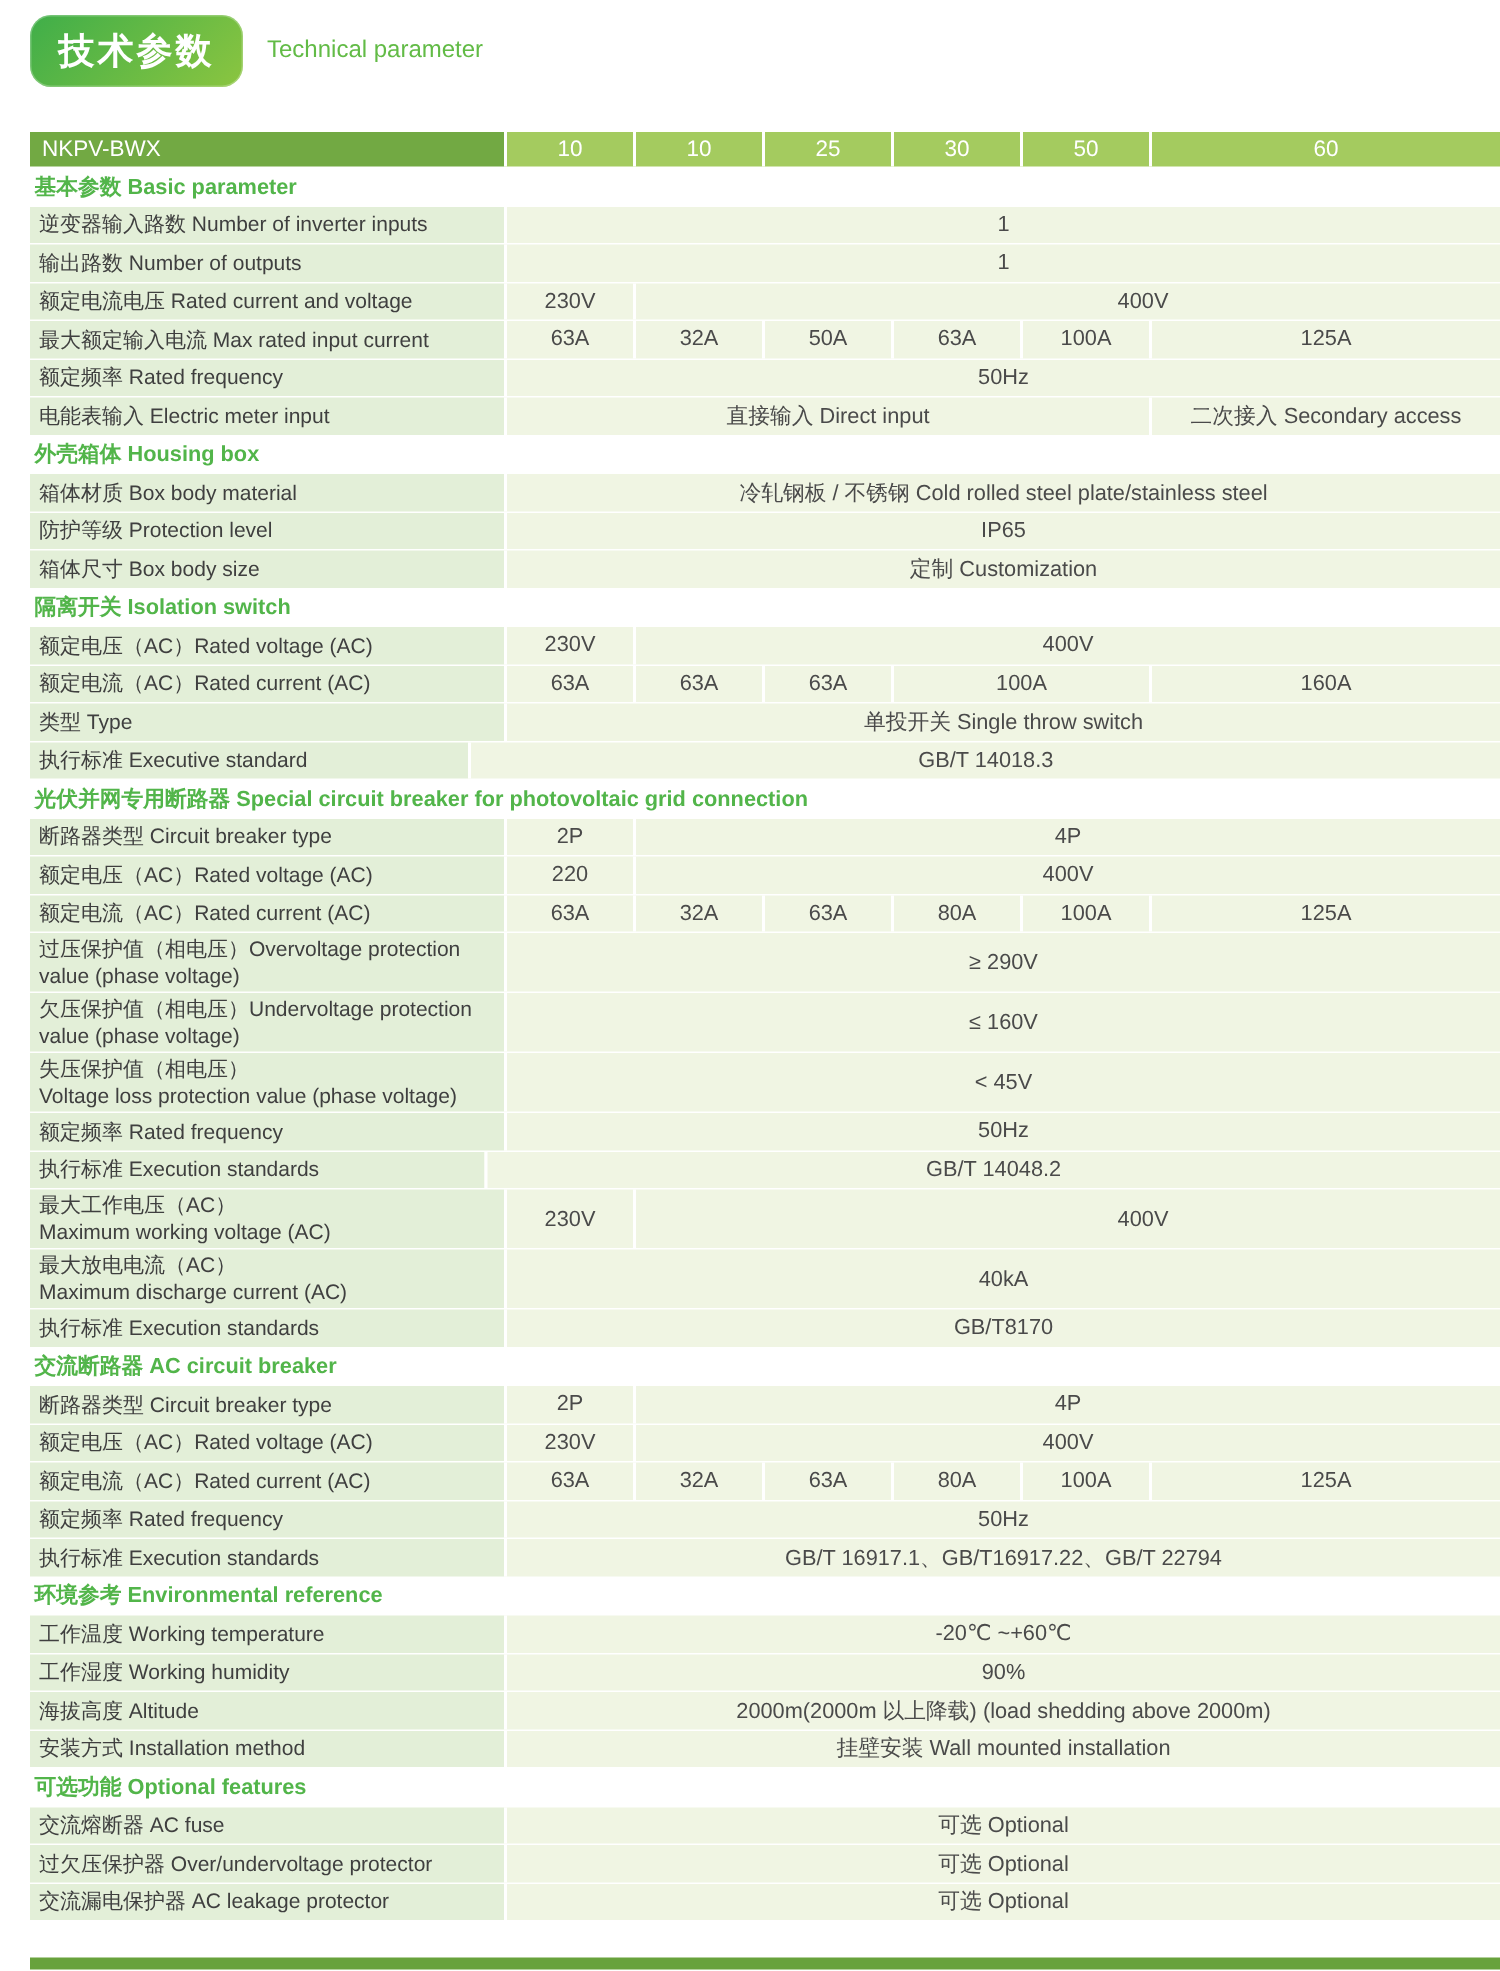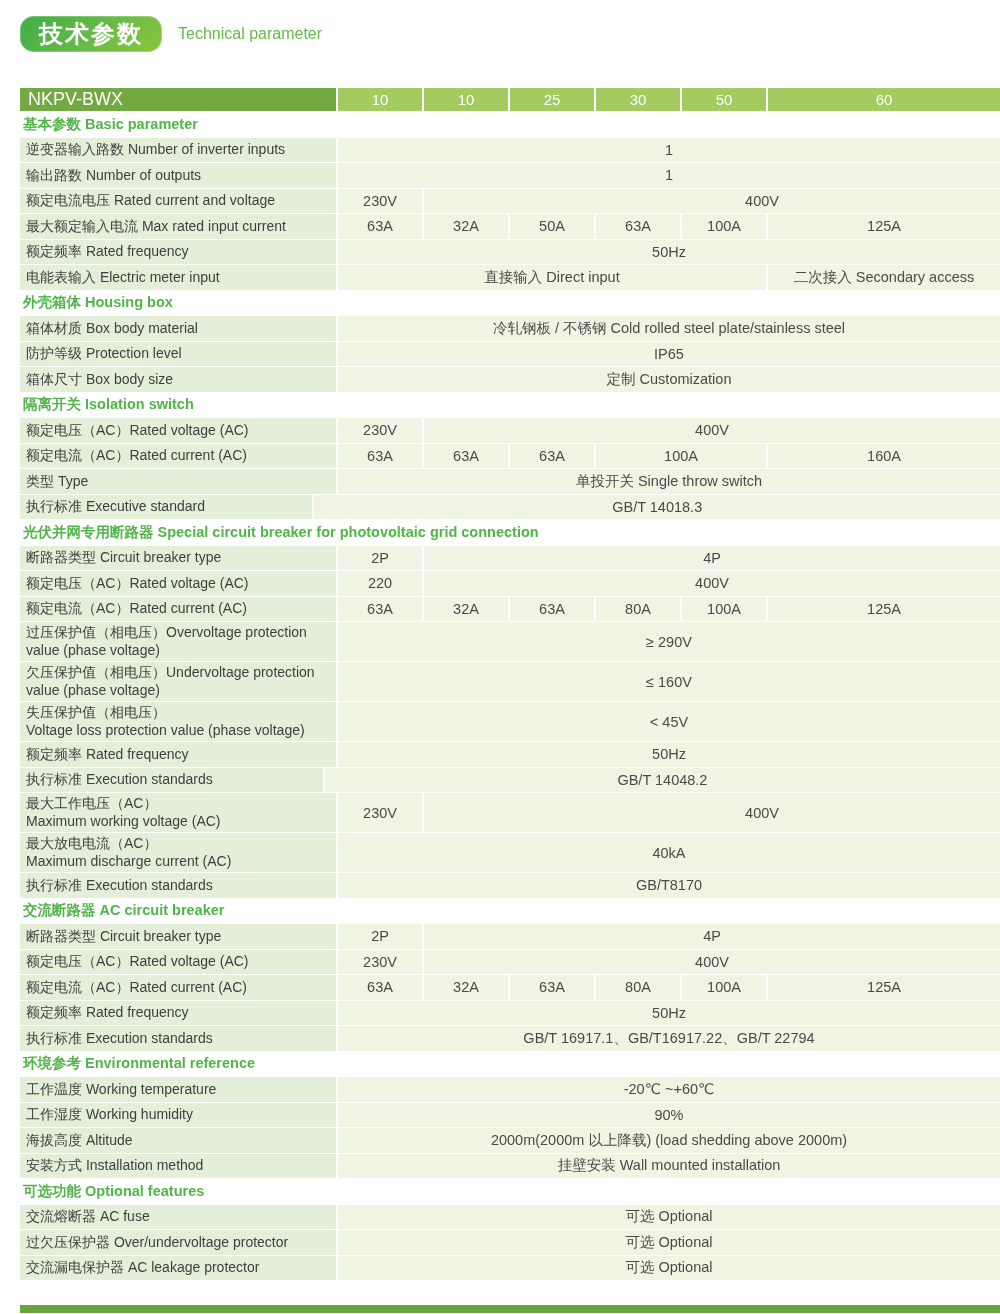--- a/index.html
+++ b/index.html
@@ -14,34 +14,34 @@
     --footer-bar:#68a23c;
   }
   *{margin:0;padding:0;box-sizing:border-box;}
   html,body{width:1000px;background:#ffffff;font-family:"Liberation Sans","DejaVu Sans",sans-serif;}
   .page{position:relative;width:1000px;height:1314px;background:#fff;overflow:hidden;}
 
   
   .title-wrap{position:absolute;left:20px;top:13px;height:42px;display:flex;align-items:center;}
   .badge{
     display:flex;align-items:center;justify-content:center;
-    min-width:142px;height:36px;padding:0 18px;
+    min-width:142px;height:48px;padding:0 18px;
     background:linear-gradient(135deg,var(--badge-g1),var(--badge-g2));
     border-radius:14px 14px 14px 14px;
     box-shadow:inset 0 0 0 1px rgba(255,255,255,.25);
     color:#fff;font-size:24px;font-weight:bold;letter-spacing:2px;
   }
   .badge-en{margin-left:16px;color:#62bb46;font-size:16px;}
 
   
   .table{position:absolute;left:20px;top:88px;width:980px;}
   .t-header{display:flex;height:23px;margin-bottom:1px;}
   .t-header .model{
     width:316px;background:var(--header-dark);color:#fff;
-    display:flex;align-items:center;padding-left:8px;font-size:18px;
+    display:flex;align-items:center;padding-left:8px;font-size:15px;
   }
   .t-header .colh{
     background:var(--header-light);color:#fff;font-size:15px;
     display:flex;align-items:center;justify-content:center;
     border-left:2px solid #fff;
   }
   .s-title{
     height:24.5px;margin-bottom:1px;background:#fff;
     display:flex;align-items:center;padding-left:3px;
     color:var(--section-green);font-size:14.5px;font-weight:bold;

